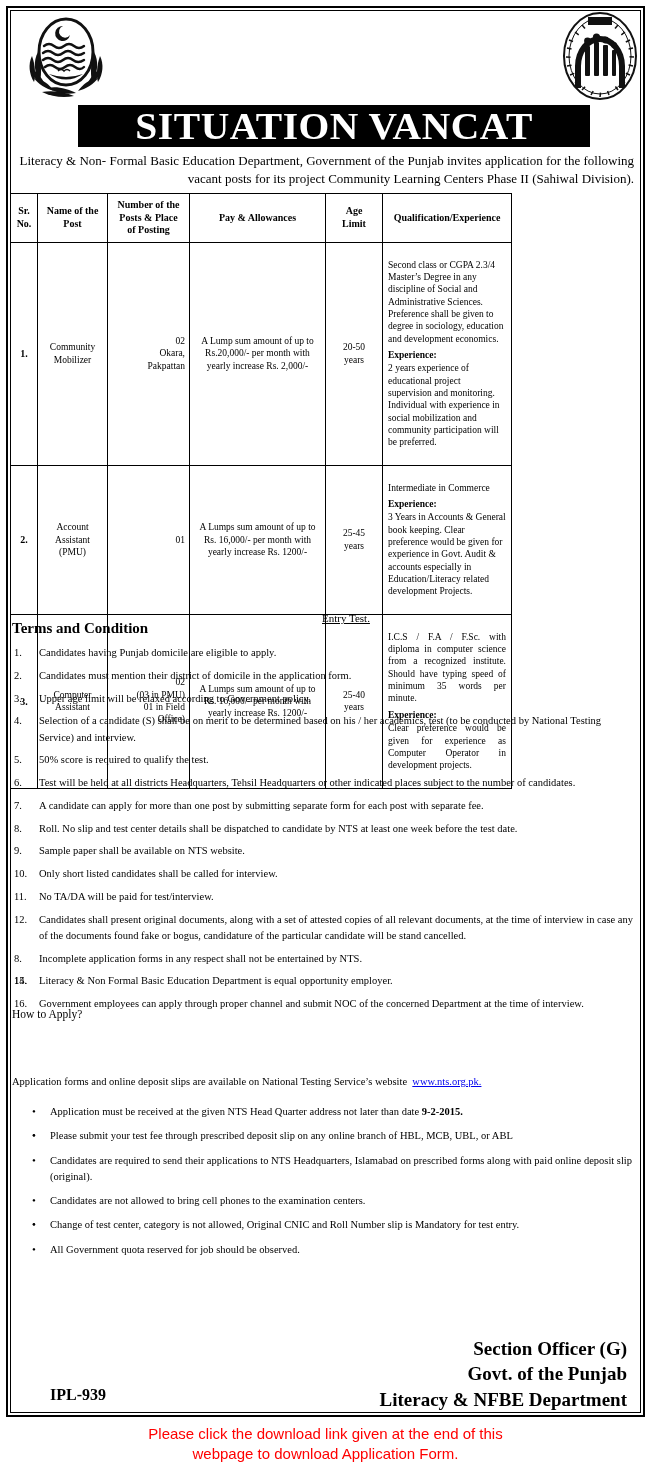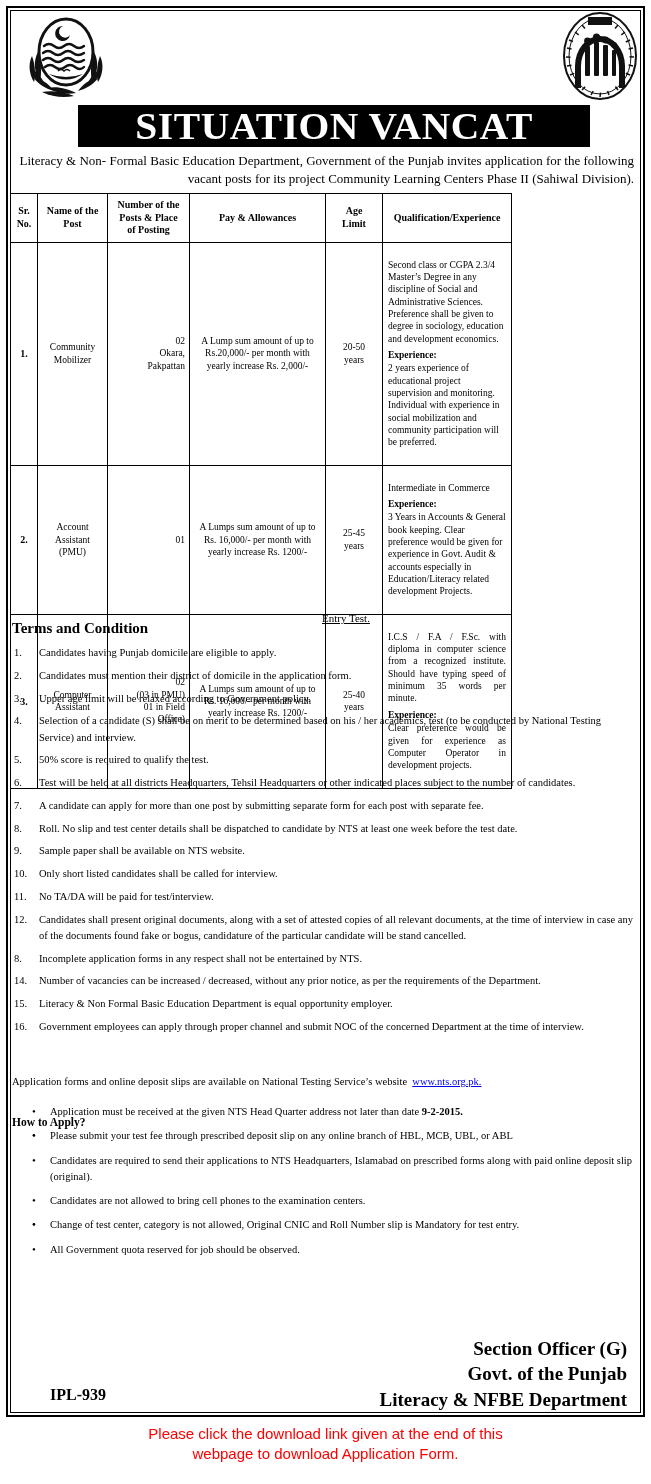--- a/index.html
+++ b/index.html
@@ -166,23 +166,23 @@
     position: absolute;
     left: 2px;
     top: 0;
     width: 22px;
     text-align: left;
   }
   
   .how-heading {
     position: absolute;
     left: 12px;
-    top: 1116px;
+    top: 1008px;
     font-size: 11.5px;
-    font-weight: bold;
+    font-weight: normal;
   }
   .how-intro {
     position: absolute;
     left: 12px;
     top: 1075px;
     width: 624px;
     font-size: 10.5px;
     line-height: 1.4;
   }
   .how-intro .link {
@@ -466,21 +466,21 @@
     <li><span class="num">4.</span><span>Selection of a candidate (S) shall be on merit to be determined based on his / her academics, test (to be conducted by National Testing Service) and interview.</span></li>
     <li><span class="num">5.</span><span>50% score is required to qualify the test.</span></li>
     <li><span class="num">6.</span><span>Test will be held at all districts Headquarters, Tehsil Headquarters or other indicated places subject to the number of candidates.</span></li>
     <li><span class="num">7.</span><span>A candidate can apply for more than one post by submitting separate form for each post with separate fee.</span></li>
     <li><span class="num">8.</span><span>Roll. No slip and test center details shall be dispatched to candidate by NTS at least one week before the test date.</span></li>
     <li><span class="num">9.</span><span>Sample paper shall be available on NTS website.</span></li>
     <li><span class="num">10.</span><span>Only short listed candidates shall be called for interview.</span></li>
     <li><span class="num">11.</span><span>No TA/DA will be paid for test/interview.</span></li>
     <li><span class="num">12.</span><span>Candidates shall present original documents, along with a set of attested copies of all relevant documents, at the time of interview in case any of the documents found fake or bogus, candidature of the particular candidate will be stand cancelled.</span></li>
     <li><span class="num">8.</span><span>Incomplete application forms in any respect shall not be entertained by NTS.</span></li>
-    <li><span class="num">14.</span><span>Number of vacancies can be increased / decreased, without any prior notice, as per the requirements of the Department.</span></li>
+    <li><span class="num">14.</span></li>
     <li><span class="num">15.</span><span>Literacy &amp; Non Formal Basic Education Department is equal opportunity employer.</span></li>
     <li><span class="num">16.</span><span>Government employees can apply through proper channel and submit NOC of the concerned Department at the time of interview.</span></li>
   </ul>
 
   <div class="how-heading">How to Apply?</div>
 
   <div class="how-intro">
     <span>Application forms and online deposit slips are available on National Testing Service’s website</span>
     &nbsp;<a class="link" href="#">www.nts.org.pk.</a>
   </div>

